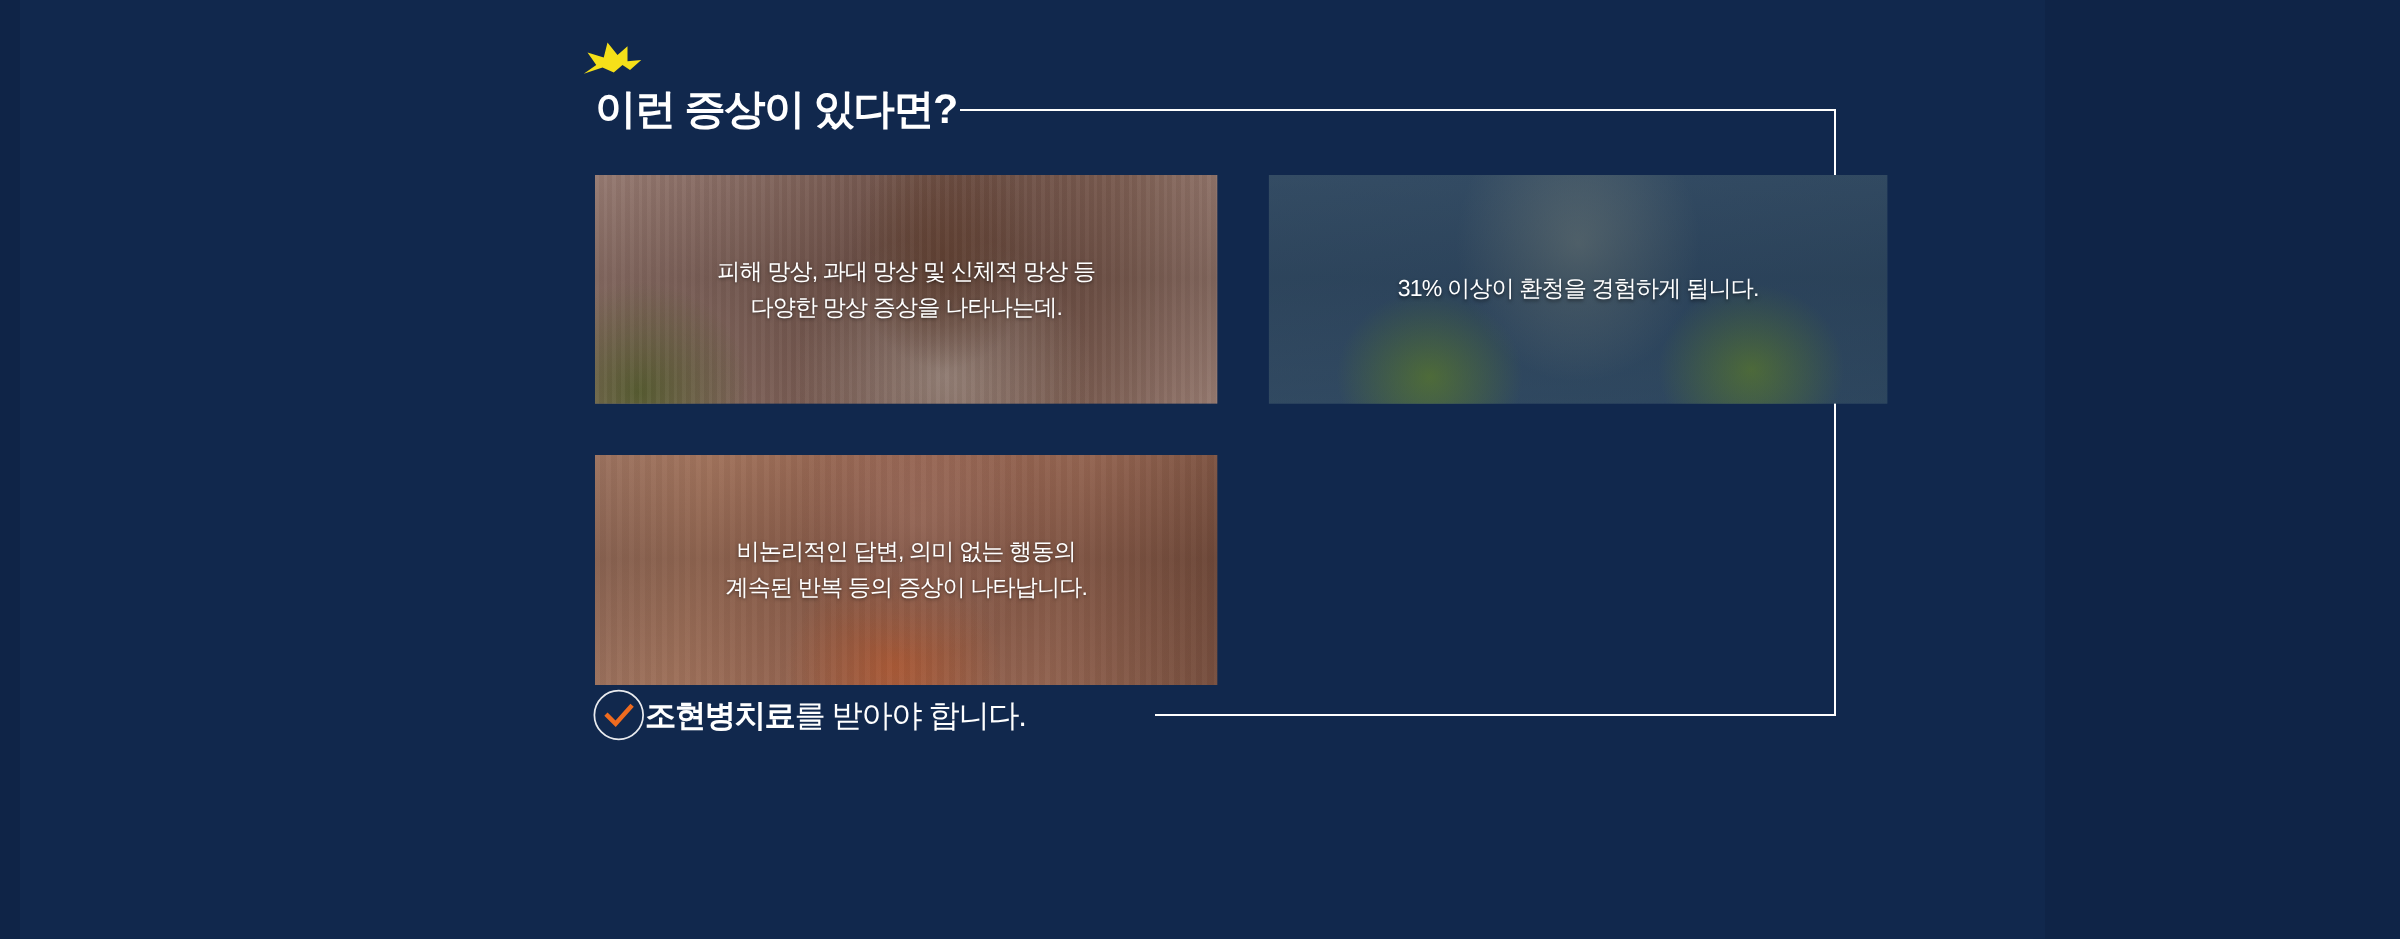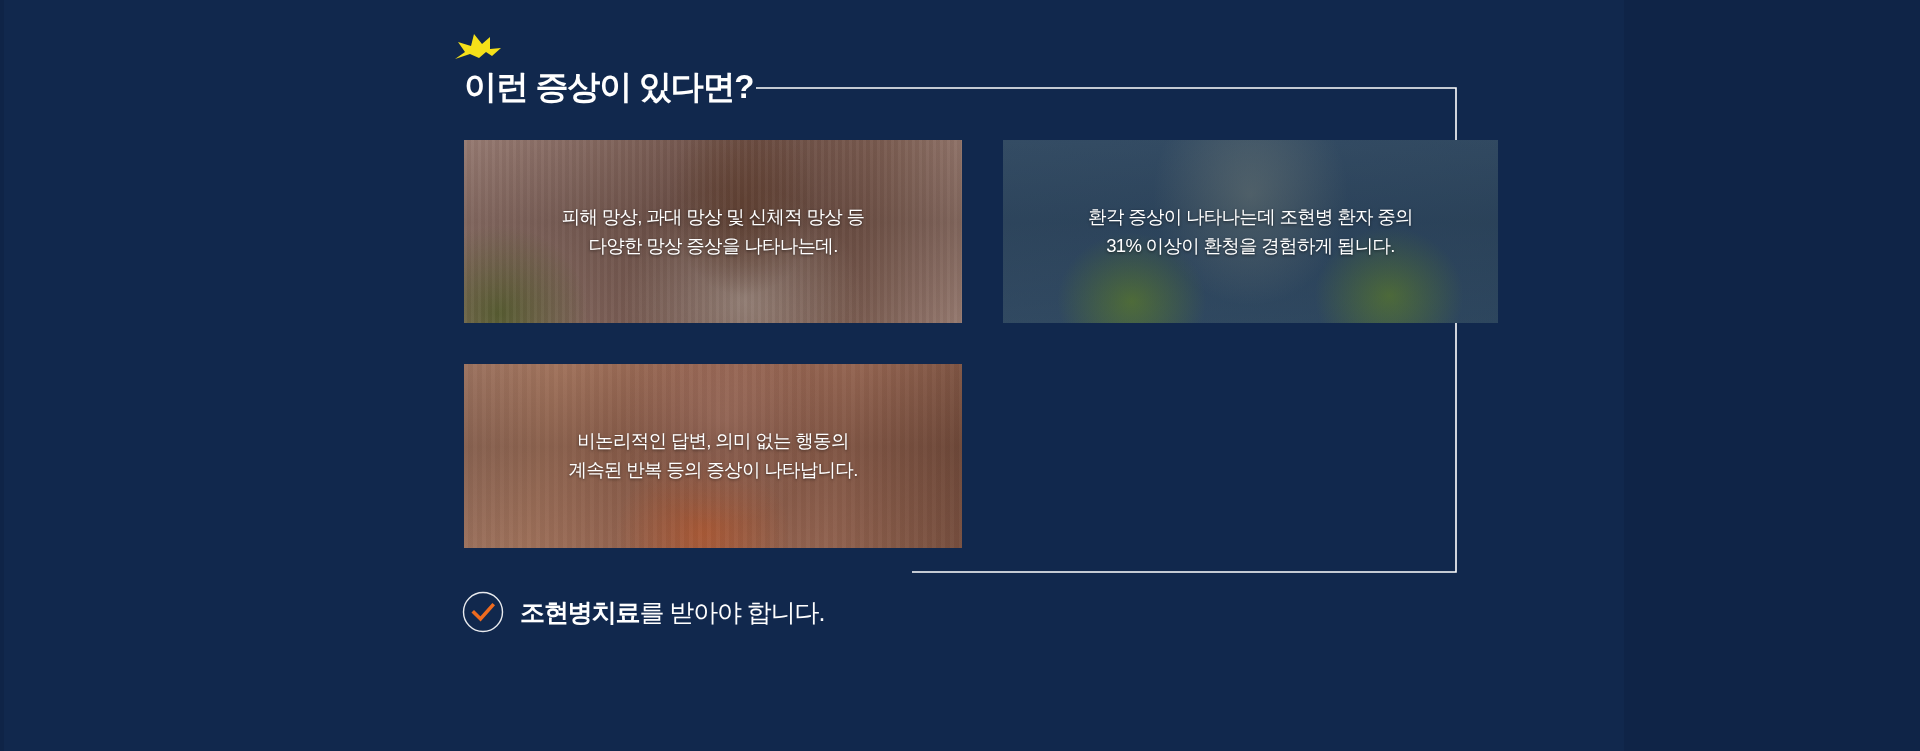--- a/index.html
+++ b/index.html
@@ -3,21 +3,21 @@
 <meta charset="utf-8">
 <style>
   * { margin:0; padding:0; box-sizing:border-box; }
   html,body{ background:#0f2447; }
   body{
     width:1920px; height:751px;
     font-family:"Liberation Sans", sans-serif;
     position:relative; overflow:hidden;
   }
   .stage{
-    position:absolute; left:4px; top:0; width:1620px; height:751px;
+    position:absolute; left:16px; top:0; width:1620px; height:751px;
     background:#11284d;
     padding-left:28px;
   }
 
   
   .heading-row{
     position:absolute; left:460px; top:55px;
     display:flex; align-items:flex-end; height:48px;
   }
   .crown-icon{
@@ -100,21 +100,21 @@
   .card-scrim{
     position:absolute; inset:0; z-index:2;
   }
   .scrim-warm{ background:linear-gradient(180deg, rgba(40,20,14,.20) 0%, rgba(40,20,14,.34) 45%, rgba(40,20,14,.22) 100%); }
   .scrim-cool{ background:linear-gradient(180deg, rgba(20,40,62,.42) 0%, rgba(20,40,62,.52) 45%, rgba(20,40,62,.40) 100%); }
   .scrim-dark{ background:linear-gradient(180deg, rgba(8,16,18,.38) 0%, rgba(8,16,18,.50) 50%, rgba(8,16,18,.40) 100%); }
 
   
   .cta-row{
     position:absolute; left:458px; top:551px;
-    display:flex; align-items:center; gap:16px;margin-top:40px;
+    display:flex; align-items:center; 
   }
   .check-icon{ width:42px; height:42px; flex:0 0 42px; }
   .cta-title{
     color:#ffffff; font-size:25px; font-weight:400;
     letter-spacing:-1.1px; white-space:nowrap;
   }
   .cta-title b{ font-weight:700; }
 
   .cta-paragraph{
     position:absolute; left:458px; top:609px;
@@ -148,21 +148,20 @@
       <div class="card-text">
         <div>피해 망상, 과대 망상 및 신체적 망상 등</div>
         <div>다양한 망상 증상을 나타나는데.</div>
       </div>
     </div>
 
     <div class="card">
       <div class="card-photo photo-b"></div>
       <div class="card-scrim scrim-cool"></div>
       <div class="card-text">
-        <div>환각 증상이 나타나는데 조현병 환자 중의</div>
         <div>31% 이상이 환청을 경험하게 됩니다.</div>
       </div>
     </div>
 
 
     <div class="card">
       <div class="card-photo photo-d"></div>
       <div class="card-scrim scrim-warm"></div>
       <div class="card-text">
         <div>비논리적인 답변, 의미 없는 행동의</div>

